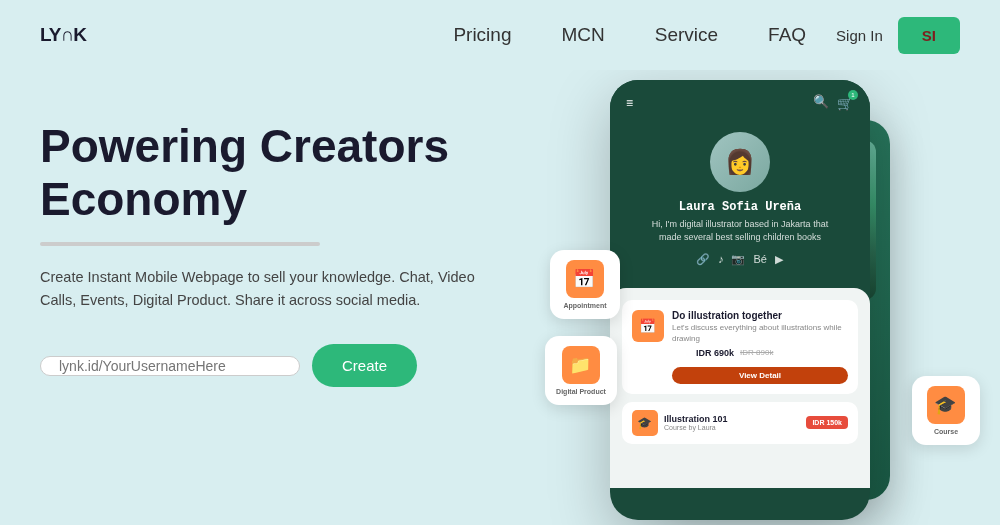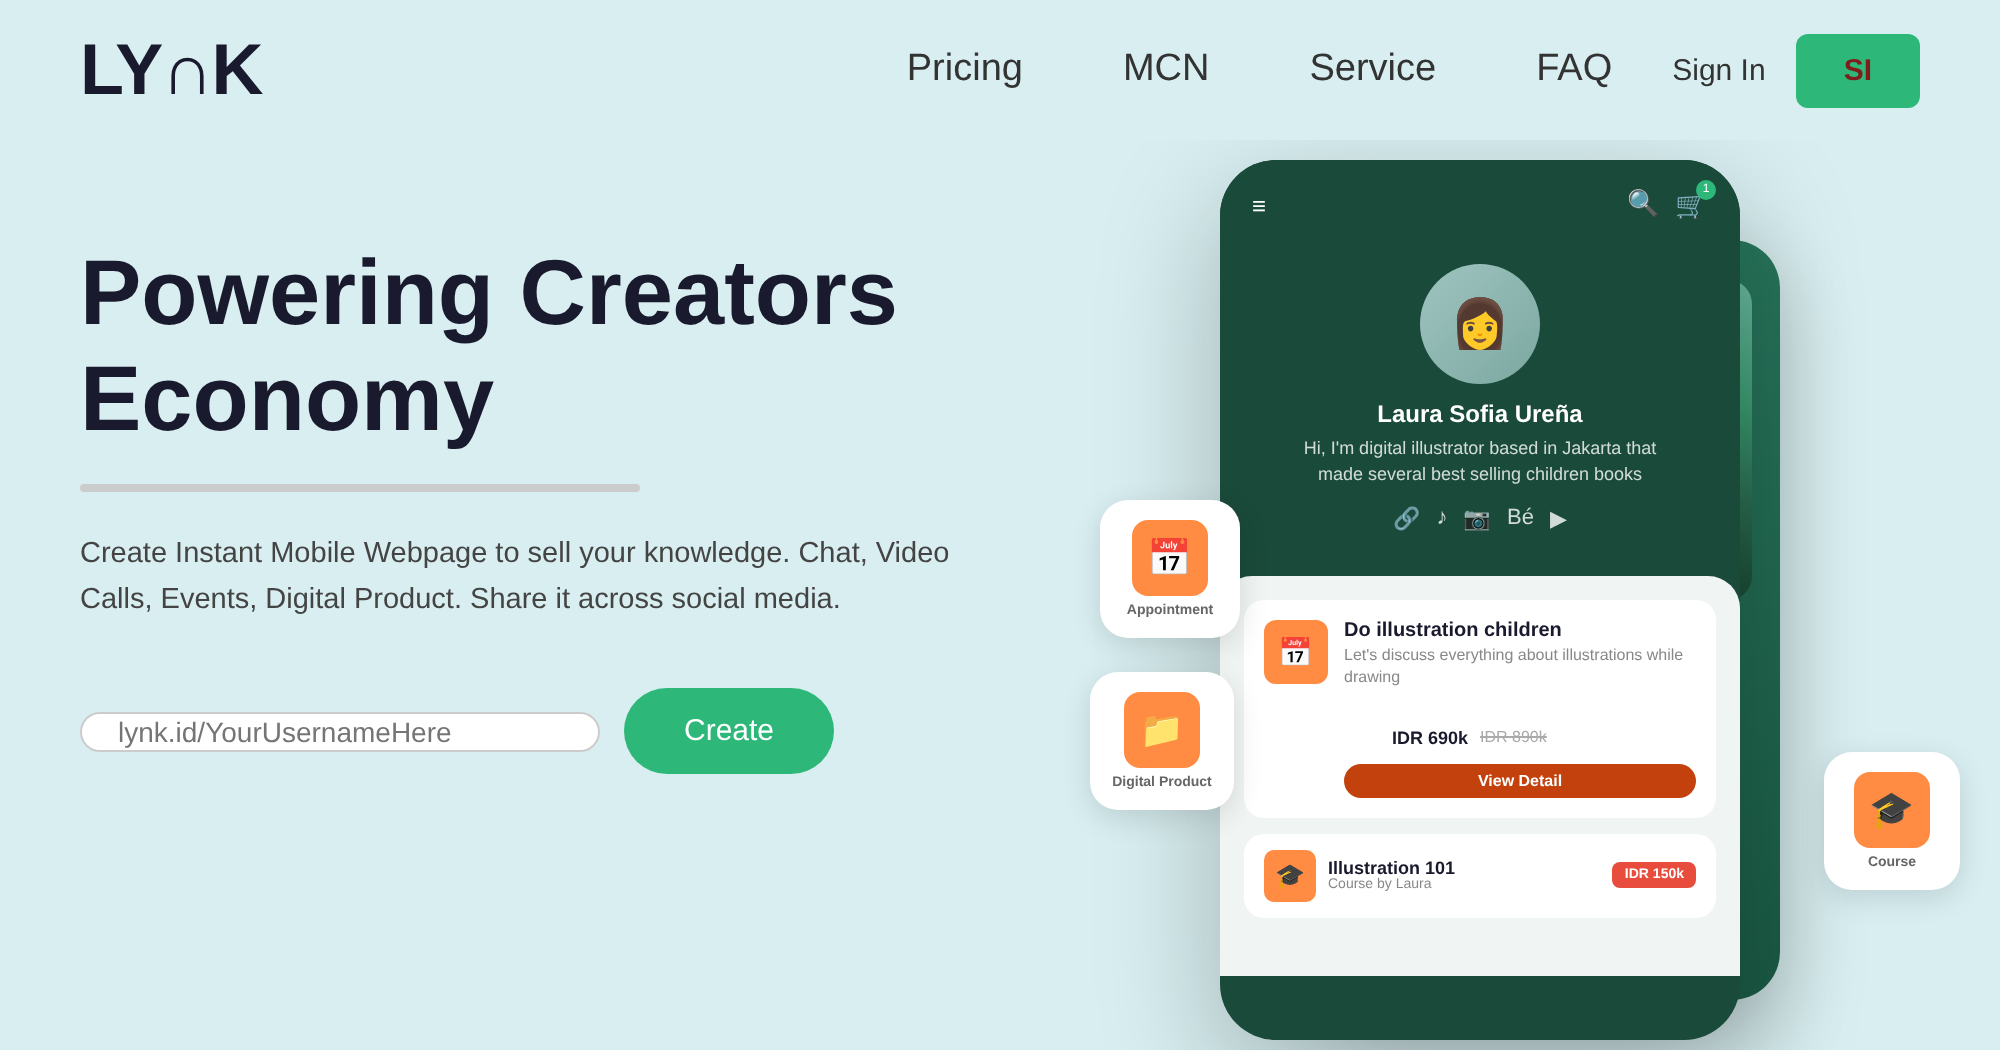--- a/index.html
+++ b/index.html
@@ -17,21 +17,21 @@
       display: flex;
       align-items: center;
       justify-content: space-between;
       padding: 0 40px;
       height: 70px;
       background-color: #d8eef0;
       position: relative;
       z-index: 10;
     }
     .logo {
-      font-size: 36px;
+      font-size: 19px;
       font-weight: 800;
       color: #1a1a2e;
       letter-spacing: -1px;
       display: flex;
       align-items: center;
     }
     .nav-links {
       display: flex;
       align-items: center;
       gap: 50px;
@@ -179,20 +179,21 @@
       align-items: center;
       justify-content: center;
       font-size: 24px;
     }
     .profile-name {
       color: white;
       font-size: 12px;
       font-weight: 700;
       text-align: center;
       margin-bottom: 4px;
+      font-family: Liberation Mono, monospace;
     }
     .profile-desc {
       color: rgba(255,255,255,0.8);
       font-size: 9px;
       text-align: center;
       line-height: 1.4;
       margin-bottom: 10px;
     }
     .social-icons {
       display: flex;
@@ -233,21 +234,21 @@
     .card-content { flex: 1; }
     .card-title {
       font-size: 10px;
       font-weight: 700;
       color: #1a1a2e;
       margin-bottom: 2px;
     }
     .card-subtitle {
       font-size: 8px;
       color: #888;
-      margin-bottom: 20px;
+      margin-bottom: 4px;
       line-height: 1.3;
     }
     .card-price-row {
       display: flex;
       align-items: center;
       gap: 6px;
       margin-bottom: 6px;
       padding-left: 24px;
     }
     .card-price {
@@ -500,21 +501,21 @@
           <span class="social-icon">Bé</span>
           <span class="social-icon">▶</span>
         </div>
       </div>
 
       <div class="phone-cards">
 
         <div class="phone-card">
           <div class="card-icon">📅</div>
           <div class="card-content">
-            <div class="card-title">Do illustration children</div>
+            <div class="card-title">Do illustration together</div>
             <div class="card-subtitle">Let's discuss everything about illustrations while drawing</div>
             <div class="card-price-row">
               <span class="card-price">IDR 690k</span>
               <span class="card-price-old">IDR 890k</span>
             </div>
             <button class="btn-view-detail">View Detail</button>
           </div>
         </div>
 
         <div class="phone-card-small">

